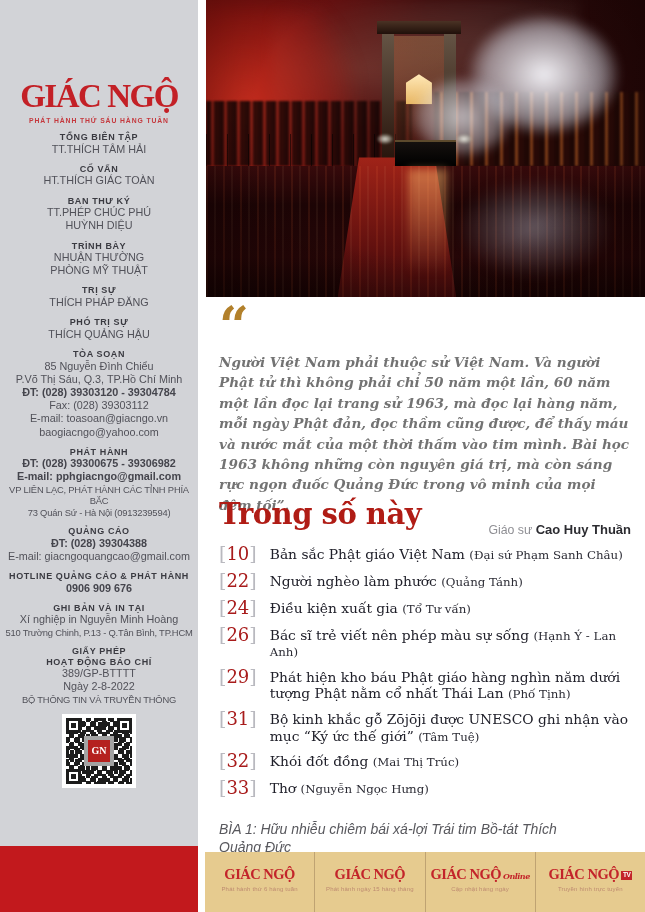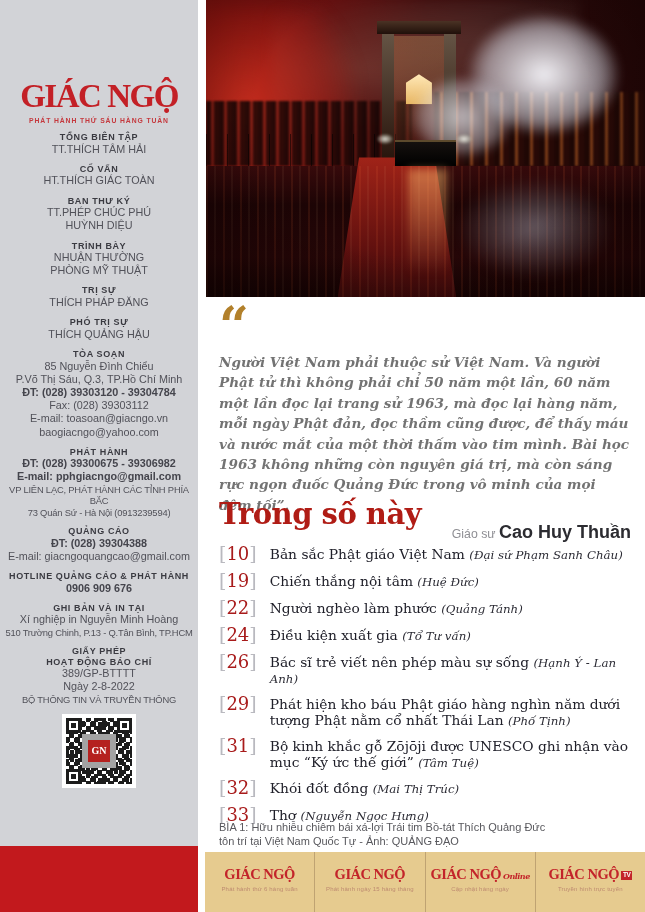--- a/index.html
+++ b/index.html
@@ -36,21 +36,21 @@
     width:100%;height:100%;
     background:
       conic-gradient(#1c1c1c 25%,transparent 0 50%,#1c1c1c 0 75%,transparent 0) 0 0/8px 8px,
       conic-gradient(transparent 25%,#1c1c1c 0 50%,transparent 0 75%,#1c1c1c 0) 3px 3px/11px 11px;
   }
   .qr-finder{position:absolute;width:15px;height:15px;border:3px solid #1c1c1c;background:#fff;box-sizing:border-box;}
   .qr-finder::after{content:"";position:absolute;left:2px;top:2px;width:5px;height:5px;background:#1c1c1c;}
   .qr-tl{left:4px;top:4px;} .qr-tr{right:4px;top:4px;} .qr-bl{left:4px;bottom:4px;}
   .qr-gn{
     position:absolute;left:50%;top:50%;transform:translate(-50%,-50%);
-    width:22px;height:22px;background:#b5211f;border:6px solid #a3a3a3;color:#fff;
+    width:22px;height:22px;background:#b5211f;border:4px solid #a3a3a3;color:#fff;
     font-family:"Liberation Serif",serif;font-weight:bold;font-size:10px;line-height:22px;text-align:center;
   }
   .red-block{position:absolute;left:0;top:846px;width:198px;height:66px;background:#c2191d;}
 
   
   .photo{position:absolute;left:206px;top:0;width:439px;height:297px;overflow:hidden;background:#2d0908;}
   .photo div{position:absolute;}
   .ph-base{inset:0;background:linear-gradient(100deg,#8e1410 0%,#6a1010 22%,#3e0c0c 45%,#2a0909 65%,#200606 100%);}
   .ph-mural{left:15%;top:0;width:70%;height:52%;
     background:radial-gradient(ellipse at 30% 45%,rgba(150,95,80,.40),transparent 60%),
@@ -96,35 +96,35 @@
   .ph-refl-gold{left:46%;top:57%;width:9%;height:42%;filter:blur(4px);
     background:linear-gradient(rgba(255,190,110,.5),transparent 85%);}
   .ph-vign{inset:0;background:radial-gradient(ellipse at 50% 40%,transparent 55%,rgba(10,0,0,.5));}
 
   
   .quote{position:absolute;left:219px;top:310px;width:412px;}
   .quote-mark{font-family:"DejaVu Serif",serif;font-weight:bold;font-size:52px;line-height:.62;height:32px;color:#b2802b;}
   .quote-text{margin-top:10px;font-family:"DejaVu Serif",serif;font-style:italic;font-weight:bold;
     font-size:13.6px;line-height:1.5;color:#737373;}
   .quote-attr{margin-top:7px;text-align:right;font-size:12.3px;color:#8f8f94;}
-  .quote-attr .attr-name{font-weight:bold;color:#2c2c31;font-size:18px;}
+  .quote-attr .attr-name{font-weight:bold;color:#2c2c31;font-size:13px;}
 
   
   .toc{position:absolute;left:219px;top:497px;width:414px;}
   .toc-heading{font-family:"DejaVu Serif",serif;font-weight:bold;font-size:29px;color:#b01c15;letter-spacing:-.5px;}
   .toc-list{margin-top:13px;}
   .toc-item{display:flex;gap:13px;margin-bottom:7px;align-items:flex-start;}
   .toc-num{font-family:"DejaVu Serif",serif;font-size:18px;color:#a81b1b;line-height:1.05;white-space:nowrap;}
   .toc-num .br{color:#b9b9bf;font-size:19px;font-weight:normal;}
   .toc-title{font-family:"DejaVu Serif",serif;font-size:13.8px;line-height:1.2;color:#20202a;padding-top:2px;}
-  .toc-credit{font-style:italic;font-size:11.8px;color:#2c2c35;}
+  .toc-credit{font-size:11.8px;color:#2c2c35;}
 
   
   .caption{position:absolute;left:219px;top:820px;width:360px;
-    font-size:11px;line-height:1.3;color:#58585d;}
+    font-style:italic;font-size:14px;line-height:1.3;color:#58585d;}
   .footer{position:absolute;left:205px;top:852px;width:440px;height:60px;background:#e6cb8f;display:flex;}
   .brand{flex:1;text-align:center;padding-top:15px;box-sizing:border-box;}
   .brand + .brand{border-left:1px solid rgba(90,60,40,.28);}
   .brand-logo{font-family:"Liberation Serif",serif;font-weight:bold;font-size:14.5px;color:#c3242a;letter-spacing:-.5px;line-height:1;}
   .brand-suffix-online{font-family:"DejaVu Serif",serif;font-style:italic;font-weight:bold;font-size:8px;margin-left:2px;}
   .brand-suffix-tv{display:inline-block;background:#c3242a;color:#fff;font-size:6.5px;font-weight:bold;
     padding:1px 2px;margin-left:2px;vertical-align:2px;font-family:"Liberation Sans",sans-serif;}
   .brand-tag{font-size:6px;color:#bd8a70;margin-top:4px;letter-spacing:.2px;}
 </style>
 </head>
@@ -242,24 +242,20 @@
 </div>
 
 <div class="toc">
   <div class="toc-heading">Trong số này</div>
   <div class="toc-list" id="toc-list">
       <div class="toc-item">
         <div class="toc-num"><span class="br">[</span><span class="num">10</span><span class="br">]</span></div>
         <div class="toc-title">Bản sắc Phật giáo Việt Nam <span class="toc-credit">(Đại sứ Phạm Sanh Châu)</span></div>
       </div>
       <div class="toc-item">
-        <div class="toc-num"><span class="br">[</span><span class="num">19</span><span class="br">]</span></div>
-        <div class="toc-title">Chiến thắng nội tâm <span class="toc-credit">(Huệ Đức)</span></div>
-      </div>
-      <div class="toc-item">
         <div class="toc-num"><span class="br">[</span><span class="num">22</span><span class="br">]</span></div>
         <div class="toc-title">Người nghèo làm phước <span class="toc-credit">(Quảng Tánh)</span></div>
       </div>
       <div class="toc-item">
         <div class="toc-num"><span class="br">[</span><span class="num">24</span><span class="br">]</span></div>
         <div class="toc-title">Điều kiện xuất gia <span class="toc-credit">(Tổ Tư vấn)</span></div>
       </div>
       <div class="toc-item">
         <div class="toc-num"><span class="br">[</span><span class="num">26</span><span class="br">]</span></div>
         <div class="toc-title">Bác sĩ trẻ viết nên phép màu sự sống <span class="toc-credit">(Hạnh Ý - Lan Anh)</span></div>

